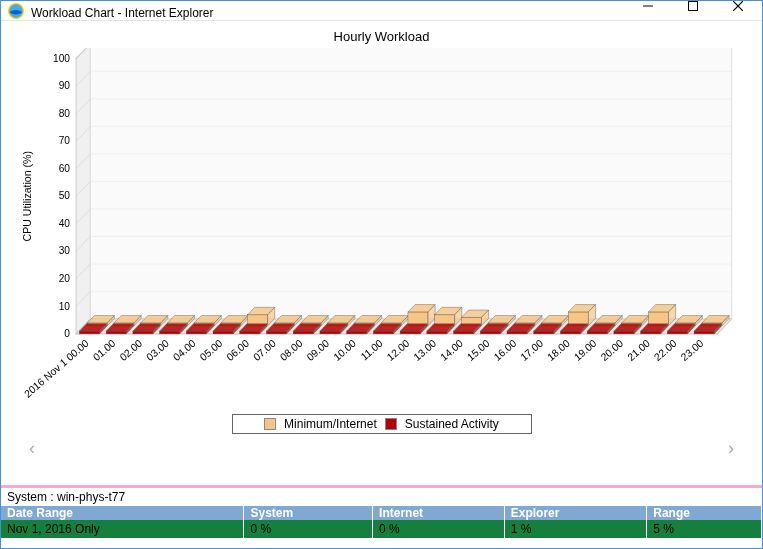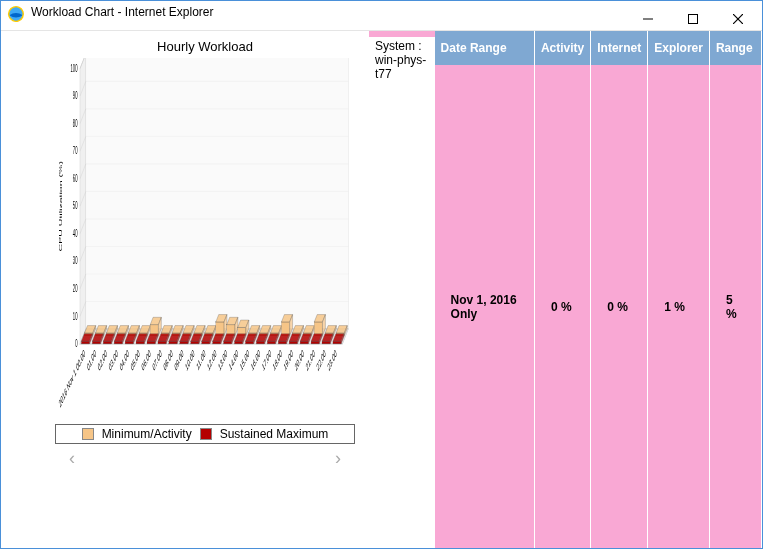--- a/index.html
+++ b/index.html
@@ -8,23 +8,23 @@
     font-family: "Segoe UI", Tahoma, sans-serif;
     font-size: 12px;
     background: #fff;
     color: #000;
     width: 763px;
     height: 549px;
     overflow: hidden;
     border: 1px solid #4a90d9;
   }
   .titlebar {
-    height: 30px;
+    height: 20px;
     display: flex;
-    align-items: flex-start;
+    align-items: flex-end;
     padding: 4px 2px 0 6px;
     background: #fff;
     border-bottom: 1px solid #e5e5e5;
   }
   .titlebar .app-icon {
     width: 18px; height: 18px;
     margin-right: 6px;
   }
   .titlebar .title {
     flex: 1;
@@ -34,22 +34,21 @@
     width: 45px; height: 28px;
     display: flex; align-items: center; justify-content: center;
     font-size: 14px;
     cursor: pointer;
   }
 
   .content {
     position: relative;
     height: calc(100% - 30px);
     display: flex;
-    flex-direction: row;
-    margin-left: 40px;
+    flex-direction: column;
   }
   .chart-wrap {
     flex: 1;
     position: relative;
     padding: 6px 14px 0 14px;
   }
   .chart-title {
     text-align: center;
     font-size: 13px;
     margin: 2px 0 4px;
@@ -77,41 +76,41 @@
     vertical-align: middle;
   }
   .scroll-row {
     display: flex;
     justify-content: space-between;
     padding: 0 14px 4px;
     color: #aaa;
     font-size: 18px;
   }
   .info-bar {
-    border-top: 6px solid #f9a8d4;
+    border-top: 3px solid #f9a8d4;
     padding: 2px 6px;
     font-size: 12px;
   }
   table.summary {
     width: 100%;
     border-collapse: collapse;
     font-size: 12px;
   }
   table.summary th {
     background: #7fa8d2;
     color: #fff;
     text-align: left;
     font-weight: bold;
-    padding: 10px 6px;
+    padding: 0 6px;
     border-right: 1px solid #fff;
   }
   table.summary td {
-    background: #f9a8d4;
-    padding: 2px 16px;
-    font-weight: bold;
+    background: #15803d;
+    padding: 2px 6px;
+    font-weight: normal;
     border-right: 1px solid #fff;
   }
   .axis-text { font-size: 10px; fill: #000; }
   .tick-text { font-size: 10px; fill: #000; }
 </style>
 </head>
 <body>
 
 <div class="titlebar">
   <span class="app-icon">
@@ -345,40 +344,40 @@
         <text x="519.375" y="280" transform="rotate(-40 519.375 280)" text-anchor="end" class="tick-text">17.00</text>
         <text x="545.625" y="280" transform="rotate(-40 545.625 280)" text-anchor="end" class="tick-text">18.00</text>
         <text x="571.875" y="280" transform="rotate(-40 571.875 280)" text-anchor="end" class="tick-text">19.00</text>
         <text x="598.125" y="280" transform="rotate(-40 598.125 280)" text-anchor="end" class="tick-text">20.00</text>
         <text x="624.375" y="280" transform="rotate(-40 624.375 280)" text-anchor="end" class="tick-text">21.00</text>
         <text x="650.625" y="280" transform="rotate(-40 650.625 280)" text-anchor="end" class="tick-text">22.00</text>
         <text x="676.875" y="280" transform="rotate(-40 676.875 280)" text-anchor="end" class="tick-text">23.00</text>
       </svg>
     <div class="legend">
       <span class="swatch" style="background:#f6c587"></span>
-      <span>Minimum/Activity</span>
+      <span>Minimum/Internet</span>
       <span class="swatch" style="background:#b40000"></span>
-      <span>Sustained Maximum</span>
+      <span>Sustained Activity</span>
     </div>
     <div class="scroll-row">
       <span>‹</span>
       <span>›</span>
     </div>
   </div>
 
   <div class="info-bar">
     <span>System :</span>
     <span>win-phys-t77</span>
   </div>
 
   <table class="summary">
     <thead>
       <tr>
         <th>Date Range</th>
-        <th>Activity</th>
+        <th>System</th>
         <th>Internet</th>
         <th>Explorer</th>
         <th>Range</th>
       </tr>
     </thead>
     <tbody>
       <tr>
         <td>Nov 1, 2016 Only</td>
         <td>0 %</td>
         <td>0 %</td>

